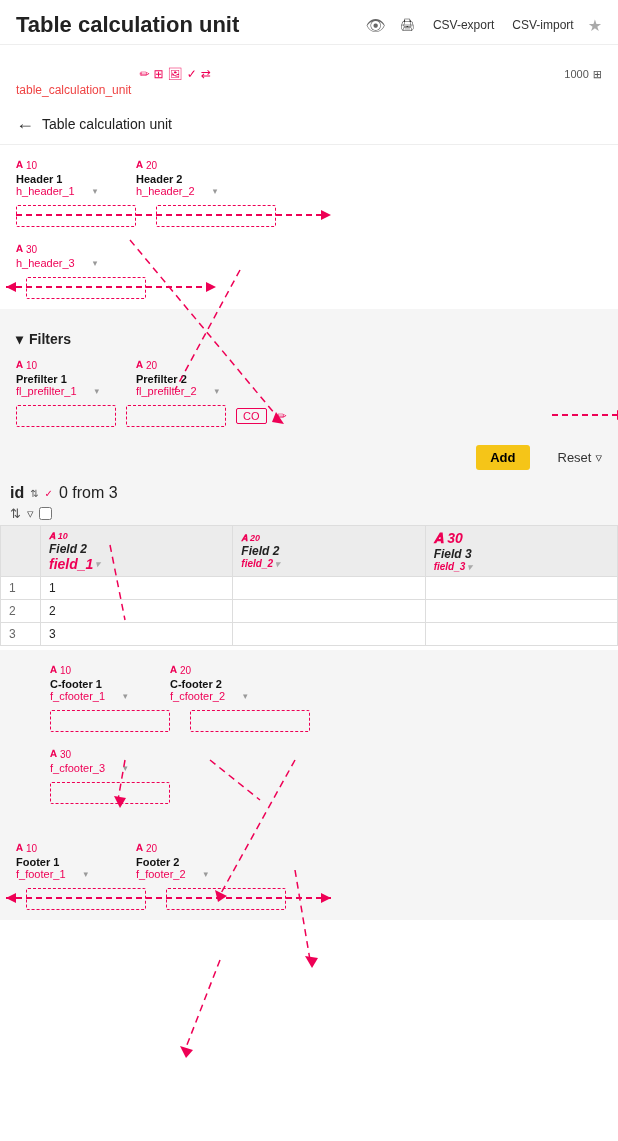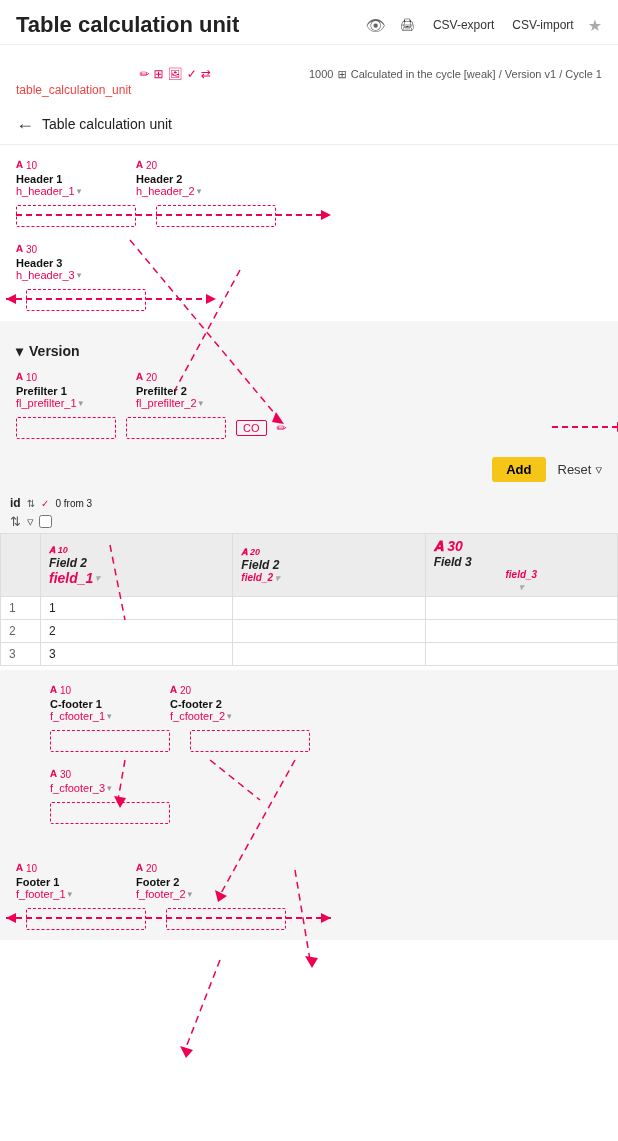--- a/index.html
+++ b/index.html
@@ -127,21 +127,21 @@
     .field-name {
       font-size: 11px;
       font-weight: 600;
       color: #111;
     }
     .field-var {
       font-size: 11px;
       color: #e05;
       display: flex;
       align-items: center;
-      gap: 2px;
+      gap: 18px;
       cursor: pointer;
     }
     .field-var .dropdown-arrow {
       font-size: 9px;
       color: #999;
     }
     .dashed-input {
       width: 120px;
       height: 22px;
       border: 1.5px dashed #e05;
@@ -245,21 +245,21 @@
       display: flex;
       flex-direction: column;
       font-style: italic;
     }
 
     .add-reset-row {
       display: flex;
       align-items: center;
       justify-content: flex-end;
       padding: 8px 16px;
-      gap: 12px;
+      gap: 28px;
       background: #f5f5f5;
     }
 
     .prefilter-row {
       display: flex;
       gap: 20px;
       align-items: flex-start;
       margin-bottom: 8px;
     }
 
@@ -292,21 +292,20 @@
     <span class="breadcrumb-icons">
       <span class="breadcrumb-icon">✏</span>
       <span class="breadcrumb-icon">⊞</span>
       <span class="breadcrumb-icon">🖼</span>
       <span class="breadcrumb-icon">✓</span>
       <span class="breadcrumb-icon">⇄</span>
     </span>
     <span class="cycle-info">
       <span>1000</span>
       <span>⊞</span>
-      <span>Calculated in the cycle [weak] / Version v1 / Cycle 1</span>
     </span>
   </div>
 
   <div class="back-bar">
     <span class="back-btn">←</span>
     <span class="back-label">Table calculation unit</span>
   </div>
 
   <div class="section">
     <div class="field-group">
@@ -345,21 +344,20 @@
         <polygon points="305,5 315,10 305,15" fill="#e05"></polygon>
       </svg>
     </div>
 
     <div style="margin-top:16px;">
       <div class="field-item">
         <div class="field-label-small">
           <span style="color:#e05;">𝐀</span>
           <span>30</span>
         </div>
-        <div class="field-name">Header 3</div>
         <div class="field-var">
           <span>h_header_3</span>
           <span class="dropdown-arrow">▾</span>
         </div>
       </div>
 
       <div style="display:flex; gap:20px; margin-top:8px; align-items:center; position:relative;">
         <svg width="220" height="20" style="position:absolute; left:-10px; top:0; pointer-events:none;">
           <polygon points="10,5 0,10 10,15" fill="#e05"></polygon>
           <line x1="0" y1="10" x2="210" y2="10" stroke="#e05" stroke-width="2" stroke-dasharray="6,4"></line>
@@ -368,21 +366,21 @@
         <input class="dashed-input" value="" style="margin-left: 10px;">
       </div>
     </div>
   </div>
 
   <div class="section-divider"></div>
 
   <div class="section-gray">
     <div class="filters-header">
       <span>▾</span>
-      <span>Version</span>
+      <span>Filters</span>
     </div>
 
     <div class="prefilter-row">
 
       <div class="field-item">
         <div class="field-label-small">
           <span style="color:#e05;">𝐀</span>
           <span>10</span>
         </div>
         <div class="field-name">Prefilter 1</div>
@@ -422,24 +420,24 @@
     <button class="btn-add">Add</button>
     <button class="btn-reset">
       <span>Reset</span>
       <span>▿</span>
     </button>
   </div>
 
   <div class="table-section">
 
     <div style="display:flex; align-items:center; gap:6px; padding:6px 10px 2px 10px; font-size:11px; background:#f5f5f5;">
-      <span style="font-weight:600; font-size:12px;">id</span>
+      <span style="font-weight:600; font-size:16px;">id</span>
       <span style="font-size:10px; color:#555;">⇅</span>
       <span style="color:#e05; font-size:10px;">✓</span>
-      <span style="font-size:10px;">0 from 3</span>
+      <span style="font-size:16px;">0 from 3</span>
     </div>
 
     <div style="display:flex; align-items:center; gap:6px; padding:2px 10px 4px 10px; background:#f5f5f5;">
       <span class="ctrl-icon">⇅</span>
       <span class="ctrl-icon">▿</span>
       <input type="checkbox" style="width: 13px; height: 13px;">
     </div>
 
     <table class="data-table" style="margin:0 0 0 0;">
       <thead>
@@ -462,21 +460,21 @@
               <div style="display:flex; align-items:flex-end; gap:2px;">
                 <span style="font-size:10px; color:#e05;">field_2</span>
                 <span style="font-size:9px; color:#aaa;">▾</span>
               </div>
             </div>
           </th>
           <th style="min-width:90px;">
             <div class="table-th-inner">
               <span style="font-size:14px; color:#e05;">𝐀 <span>30</span></span>
               <span style="font-size:12px; font-weight:700;">Field 3</span>
-              <div style="display:flex; align-items:center; gap:2px;flex-direction:column;">
+              <div style="display:flex; align-items:center; gap:2px;">
                 <span style="font-size:10px; color:#e05;">field_3</span>
                 <span style="font-size:9px; color:#aaa;">▾</span>
               </div>
             </div>
           </th>
         </tr>
       </thead>
       <tbody>
         <tr>
           <td class="col-id">1</td>

